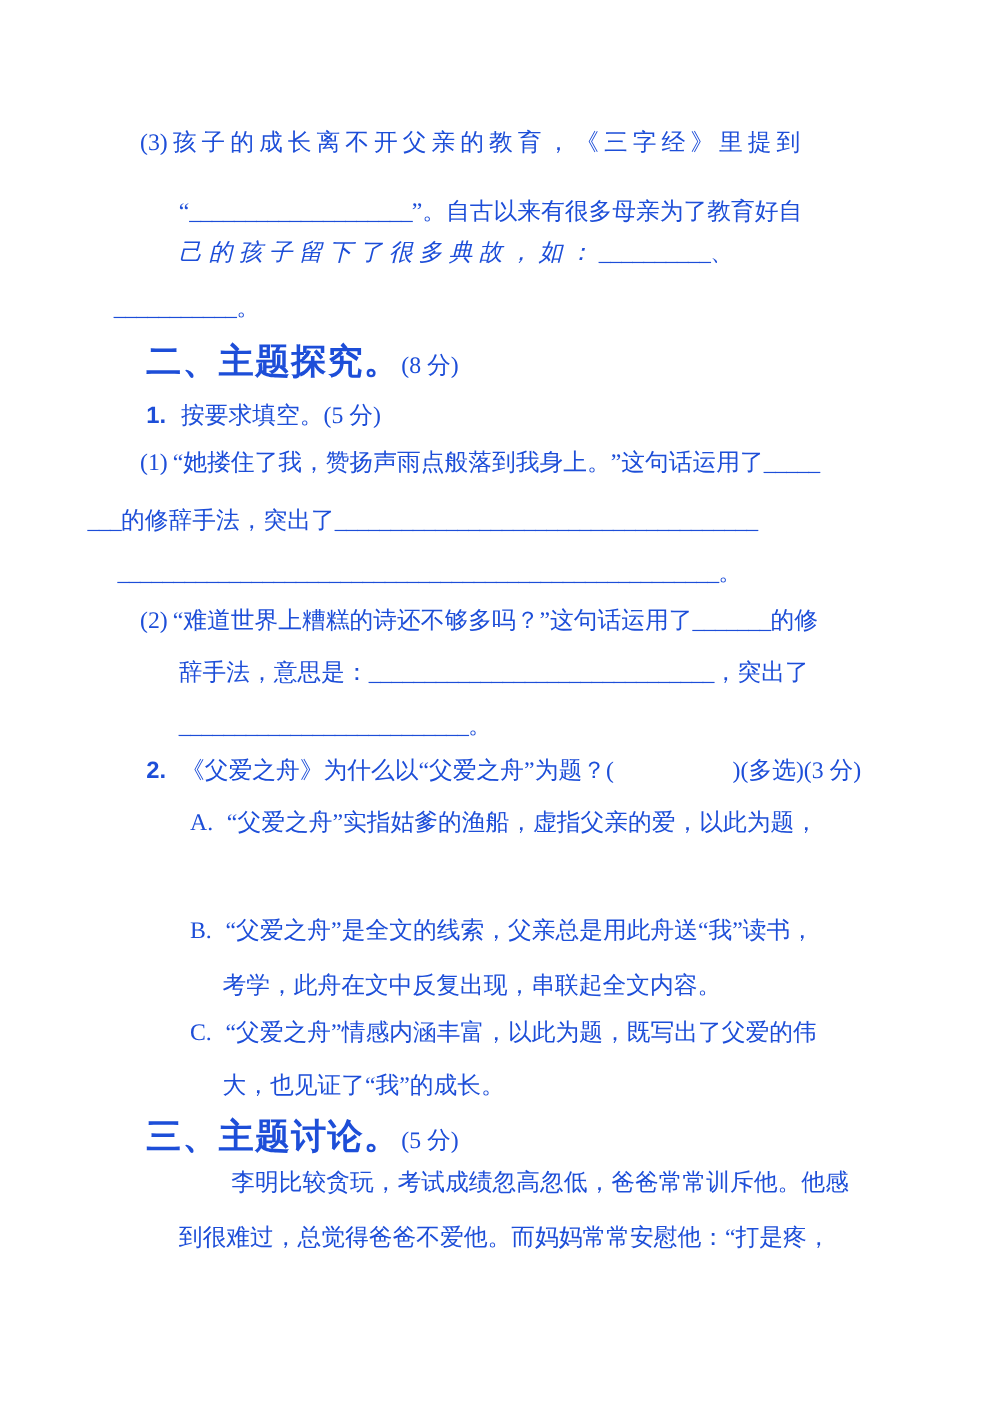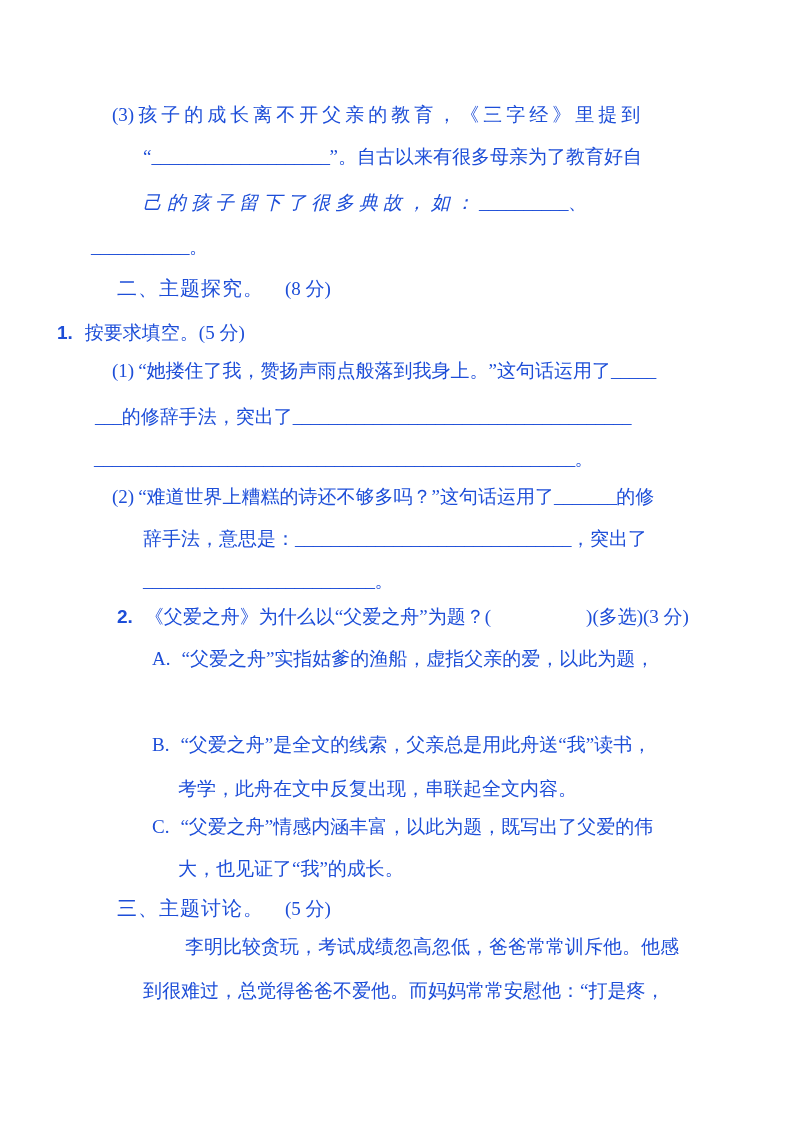--- a/index.html
+++ b/index.html
@@ -15,60 +15,60 @@
   .line{
     position:absolute;left:0;right:40px;
     white-space:nowrap;
     font-size:19px;line-height:27px;
   }
   
   .lb{margin-right:4px;}
   
   .num{font-family:"Liberation Sans",sans-serif;font-weight:600;margin-right:12px;}
   
-  .hd{font-family:"Liberation Sans",sans-serif;font-weight:400;font-size:20px;letter-spacing:1px;}
-  .hd-pts{margin-left:21px;font-size:19px;}
+  .hd{font-family:"Liberation Sans",sans-serif;font-weight:700;font-size:28px;letter-spacing:1px;}
+  .hd-pts{margin-left:1px;font-size:19px;}
   
   .lt{margin-right:11px;}
   
   .bl{letter-spacing:-0.6px;}
   
   .sp4{letter-spacing:4px;}
   .sp5{letter-spacing:5px;font-style:italic;}
 </style>
 </head>
 <body>
 
 <div class="page">
 
   <div class="line" style="top:101px;padding-left:112px">
     <span class="lb">(3)</span><span class="sp4">孩子的成长离不开父亲的教育，《三字经》里提到</span>
   </div>
-  <div class="line" style="top:143px;padding-left:143px">
+  <div class="line" style="top:156px;padding-left:143px">
     <span>“</span><span class="bl">____________________</span><span>”。自古以来有很多母亲为了教育好自</span>
   </div>
   <div class="line" style="top:189px;padding-left:143px">
     <span class="sp5">己的孩子留下了很多典故，如：</span><span class="bl">__________</span><span>、</span>
   </div>
   <div class="line" style="top:233px;padding-left:91px">
     <span class="bl">___________</span><span>。</span>
   </div>
 
   <div class="line" style="top:275px;padding-left:117px">
     <span class="hd">二、主题探究。</span><span class="hd-pts">(8 分)</span>
   </div>
 
-  <div class="line" style="top:319px;padding-left:57px">
+  <div class="line" style="top:319px;padding-left:117px">
     <span class="num">1.</span><span>按要求填空。(5 分)</span>
   </div>
 
   <div class="line" style="top:357px;padding-left:112px">
     <span class="lb">(1)</span><span>“她搂住了我，赞扬声雨点般落到我身上。”这句话运用了</span><span class="bl">_____</span>
   </div>
-  <div class="line" style="top:403px;padding-left:95px">
+  <div class="line" style="top:403px;padding-left:70px">
     <span class="bl">___</span><span>的修辞手法，突出了</span><span class="bl">______________________________________</span>
   </div>
   <div class="line" style="top:445px;padding-left:94px">
     <span class="bl">______________________________________________________</span><span>。</span>
   </div>
 
   <div class="line" style="top:483px;padding-left:112px">
     <span class="lb">(2)</span><span>“难道世界上糟糕的诗还不够多吗？”这句话运用了</span><span class="bl">_______</span><span>的修</span>
   </div>
   <div class="line" style="top:525px;padding-left:143px">

